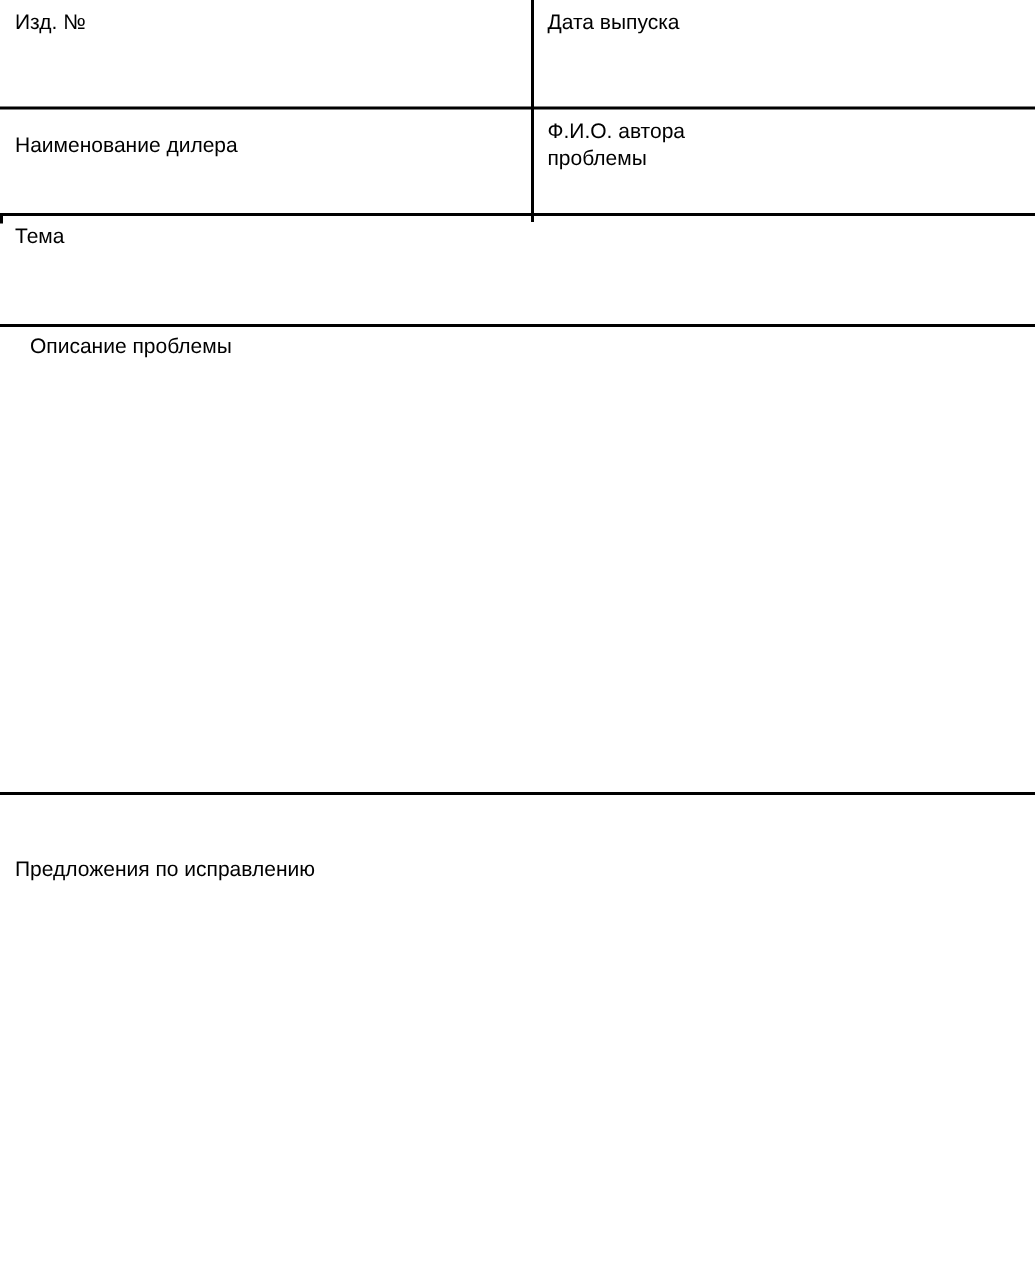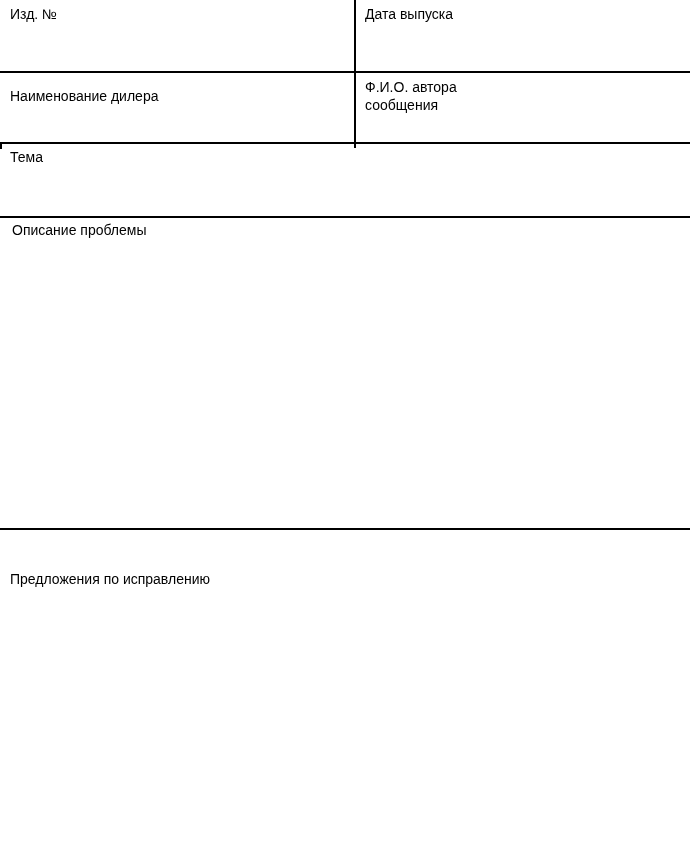--- a/index.html
+++ b/index.html
@@ -64,35 +64,35 @@
   <div class="cell" style="left:356px; top:0; width:334px; height:71px; padding:5px 6px 0 9px;">
     <span class="label">Дата выпуска</span>
   </div>
 
   <div class="hline" style="top:71px;"></div>
 
   <div class="cell" style="left:0; top:73px; width:354px; height:69px; padding:14px 0 0 10px;">
     <span class="label">Наименование дилера</span>
   </div>
   <div class="cell" style="left:356px; top:73px; width:334px; height:69px; padding:5px 0 0 9px;">
-    <span class="label narrow">Ф.И.О. автора сообщения</span>
+    <span class="label narrow">Ф.И.О. автора проблемы</span>
   </div>
 
   <div class="vline"></div>
 
   <div class="hline" style="top:142px;"></div>
   <div class="tick"></div>
 
   <div class="cell" style="left:0; top:144px; width:690px; height:72px; padding:4px 0 12px 10px;">
     <span class="label">Тема</span>
   </div>
 
   <div class="hline" style="top:216px;"></div>
 
-  <div class="cell" style="left:0; top:218px; width:690px; height:310px; padding:3px 0 0 12px;">
+  <div class="cell" style="left:0; top:218px; width:690px; height:310px; padding:3px 0 0 20px;">
     <span class="label">Описание проблемы</span>
   </div>
 
   <div class="hline" style="top:528px;"></div>
 
   <div class="cell" style="left:0; top:530px; width:556px; height:324px; padding:4px 0 0 10px;margin-top:36px;">
     <span class="label">Предложения по исправлению</span>
   </div>
 
 </div>

